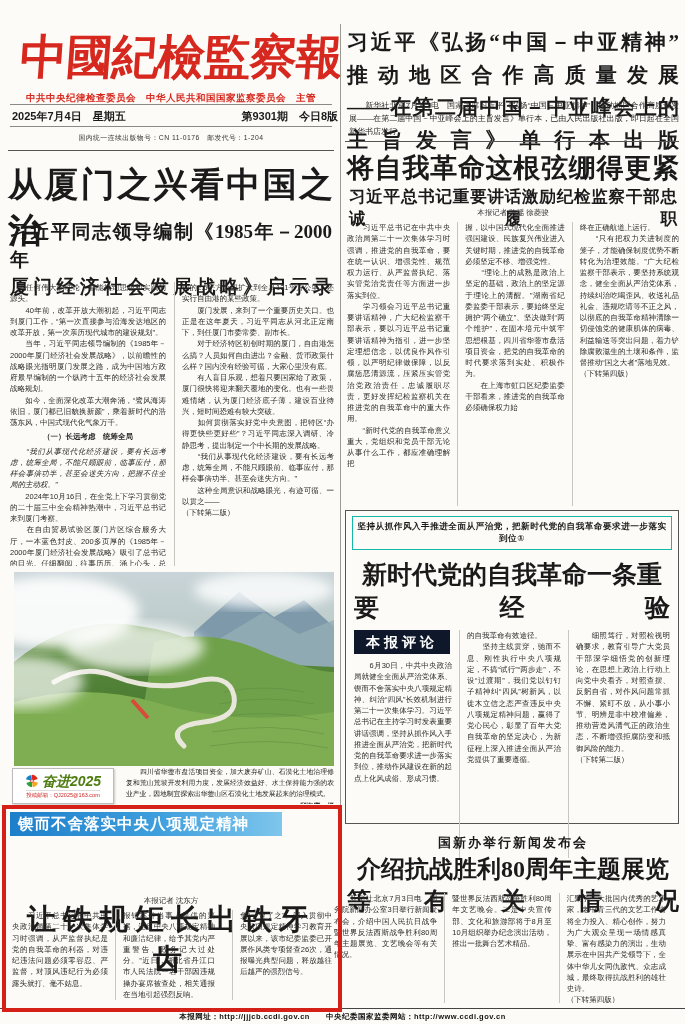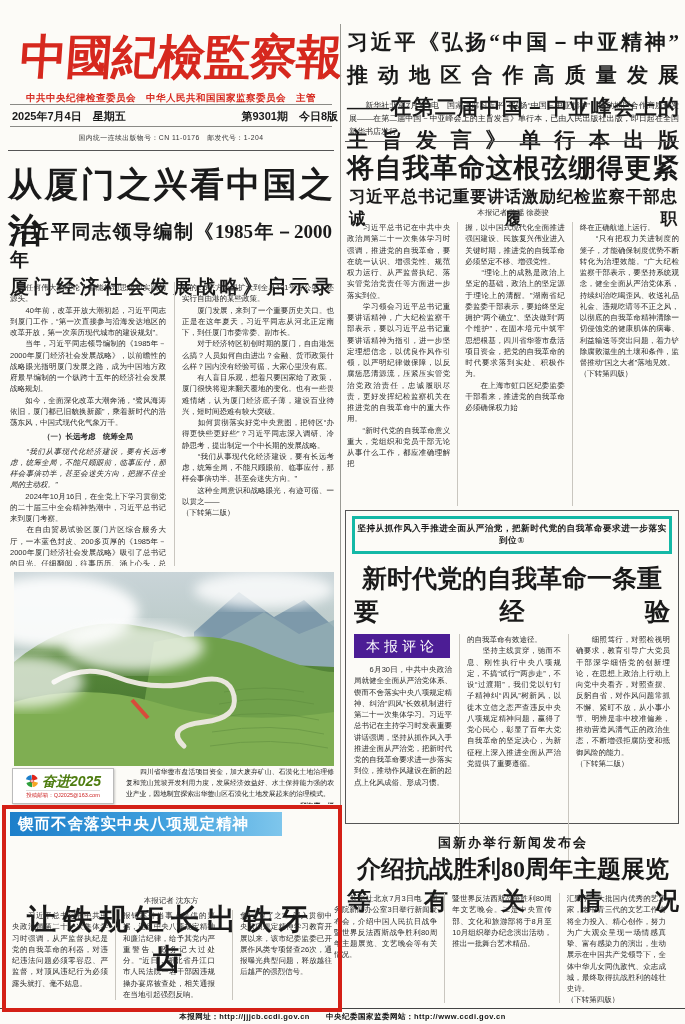--- a/index.html
+++ b/index.html
@@ -27,23 +27,23 @@
   .sub-left{font-size:19px;font-weight:bold;line-height:1.45;}
   .h-geng{font-size:27px;font-weight:900;}
   .sub-geng{font-size:16.5px;font-weight:bold;}
   .byline{font-size:7.5px;text-align:center;color:#333;}
   .kicker{font-size:13px;font-weight:bold;text-align:center;letter-spacing:2px;}
   .h-big{font-weight:900;text-align:center;}
   .secthead{font-weight:bold;text-align:center;}
   .quote{font-style:italic;}
   
   .combox{border:1px solid #555;}
-  .comkicker{font-size:8.6px;font-weight:bold;text-align:center;border:3px solid #14b8a6;
+  .comkicker{font-size:8.6px;font-weight:bold;text-align:center;border:1px solid #14b8a6;
              padding:4px 2px;letter-spacing:.5px;}
-  .redlabel{background:#4c1d95;color:#fff;font-weight:normal;font-size:14px;
+  .redlabel{background:#0f172a;color:#fff;font-weight:bold;font-size:14px;
             letter-spacing:4px;text-align:center;line-height:24px;}
   
   .bluebanner{background:linear-gradient(90deg,#1d7fca,#3f9fdd 55%,#7ec6ec);
               color:#fff;font-weight:900;font-size:15.5px;line-height:24px;
               padding-left:8px;letter-spacing:1px;}
   
   .annobox{border:4px solid #d42016;pointer-events:none;z-index:30;}
   
   .logobox{border:1px solid #bbb;background:#fff;box-shadow:1px 1px 2px rgba(0,0,0,.2);
            display:flex;flex-direction:column;align-items:center;justify-content:center;}

